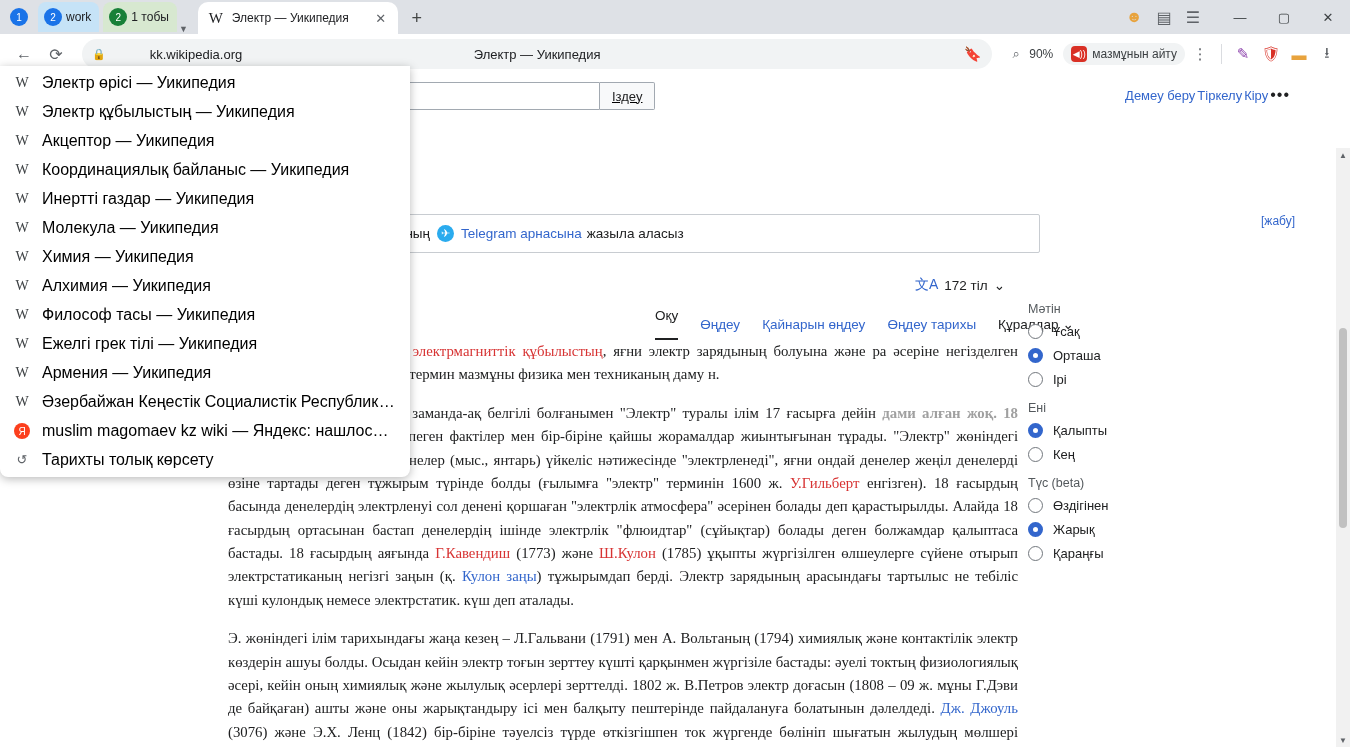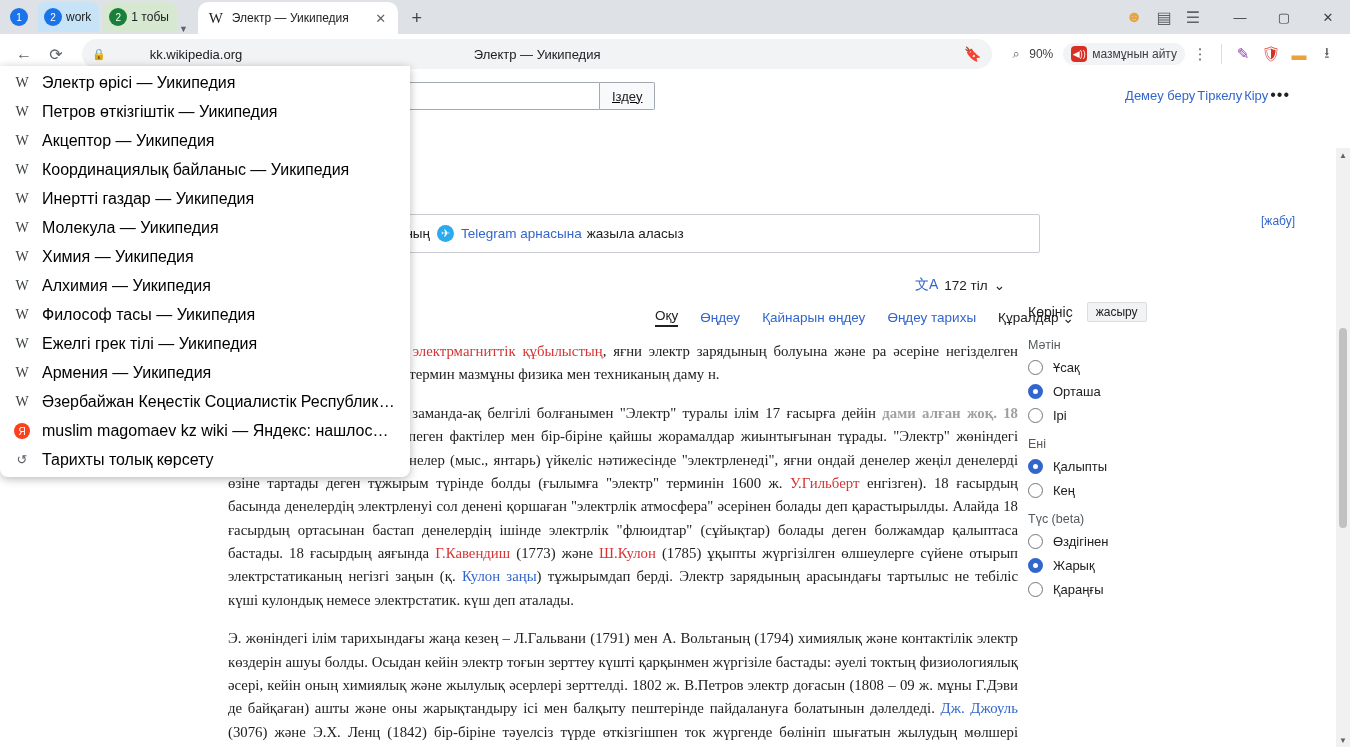--- a/index.html
+++ b/index.html
@@ -180,21 +180,21 @@
     font-size: 13.5px; color: #202122;
   }
   .lang-glyph { color: #3366cc; font-size: 14px; }
 
   .tabbar {
     position: absolute; left: 655px; top: 234px; right: 0;
     display: flex; align-items: center; gap: 22px;
     font-size: 13.5px;
   }
   .tabbar .t { color: #3366cc; }
-  .tabbar .t.active { color: #202122; border-bottom: 2px solid #202122; padding-bottom: 2px; }
+  .tabbar .t.active { color: #202122; border-bottom: 2px solid #202122; padding-bottom: 15px; }
   .tabbar .tools { color: #202122; display: flex; align-items: center; gap: 4px; }
 
   .article {
     position: absolute; left: 228px; top: 266px; width: 790px;
     font-family: "Liberation Serif", serif;
     font-size: 14.8px; line-height: 1.58; color: #202122;
     text-align: justify;
   }
   .article p { margin: 0 0 15px 0; }
   .a-red { color: #d73333; }
@@ -399,24 +399,20 @@
           <span>байқаған) ашты және оны жарықтандыру ісі мен балқыту пештерінде пайдалануға болатынын дәлелдеді. </span><span class="a-blue">Дж. Джоуль</span><span> (3076)</span>
           <span>және Э.Х. Ленц (1842) бір-біріне тәуелсіз түрде өткізгішпен ток жүргенде бөлініп шығатын жылудың мөлшері жөніндегі заңды</span>
           
           
           
           
         </p>
       </div>
 
       <div class="appearance">
-        <div class="ap-head">
-          <span class="ap-title">Көрініс</span>
-          <span class="ap-hide">жасыру</span>
-        </div>
 
         <div class="ap-group">
           <div class="ap-label">Мәтін</div>
           <div class="ap-opt">
             <span class="radio"></span>
             <span>Ұсақ</span>
           </div>
           <div class="ap-opt">
             <span class="radio on"></span>
             <span>Орташа</span>
@@ -466,21 +462,21 @@
   </div>
 
   <div class="dropdown">
     <div class="dd-row">
       <span class="dd-ico">W</span>
       <span class="dd-text">Электр өрісі — Уикипедия</span>
     </div>
     <div class="dd-spacer"></div>
     <div class="dd-row">
       <span class="dd-ico">W</span>
-      <span class="dd-text">Петров өткізгіштік — Уикипедия</span>
+      <span class="dd-text">Электр құбылыстың — Уикипедия</span>
     </div>
     <div class="dd-spacer"></div>
     <div class="dd-row">
       <span class="dd-ico">W</span>
       <span class="dd-text">Акцептор — Уикипедия</span>
     </div>
     <div class="dd-spacer"></div>
     <div class="dd-row">
       <span class="dd-ico">W</span>
       <span class="dd-text">Координациялық байланыс — Уикипедия</span>

